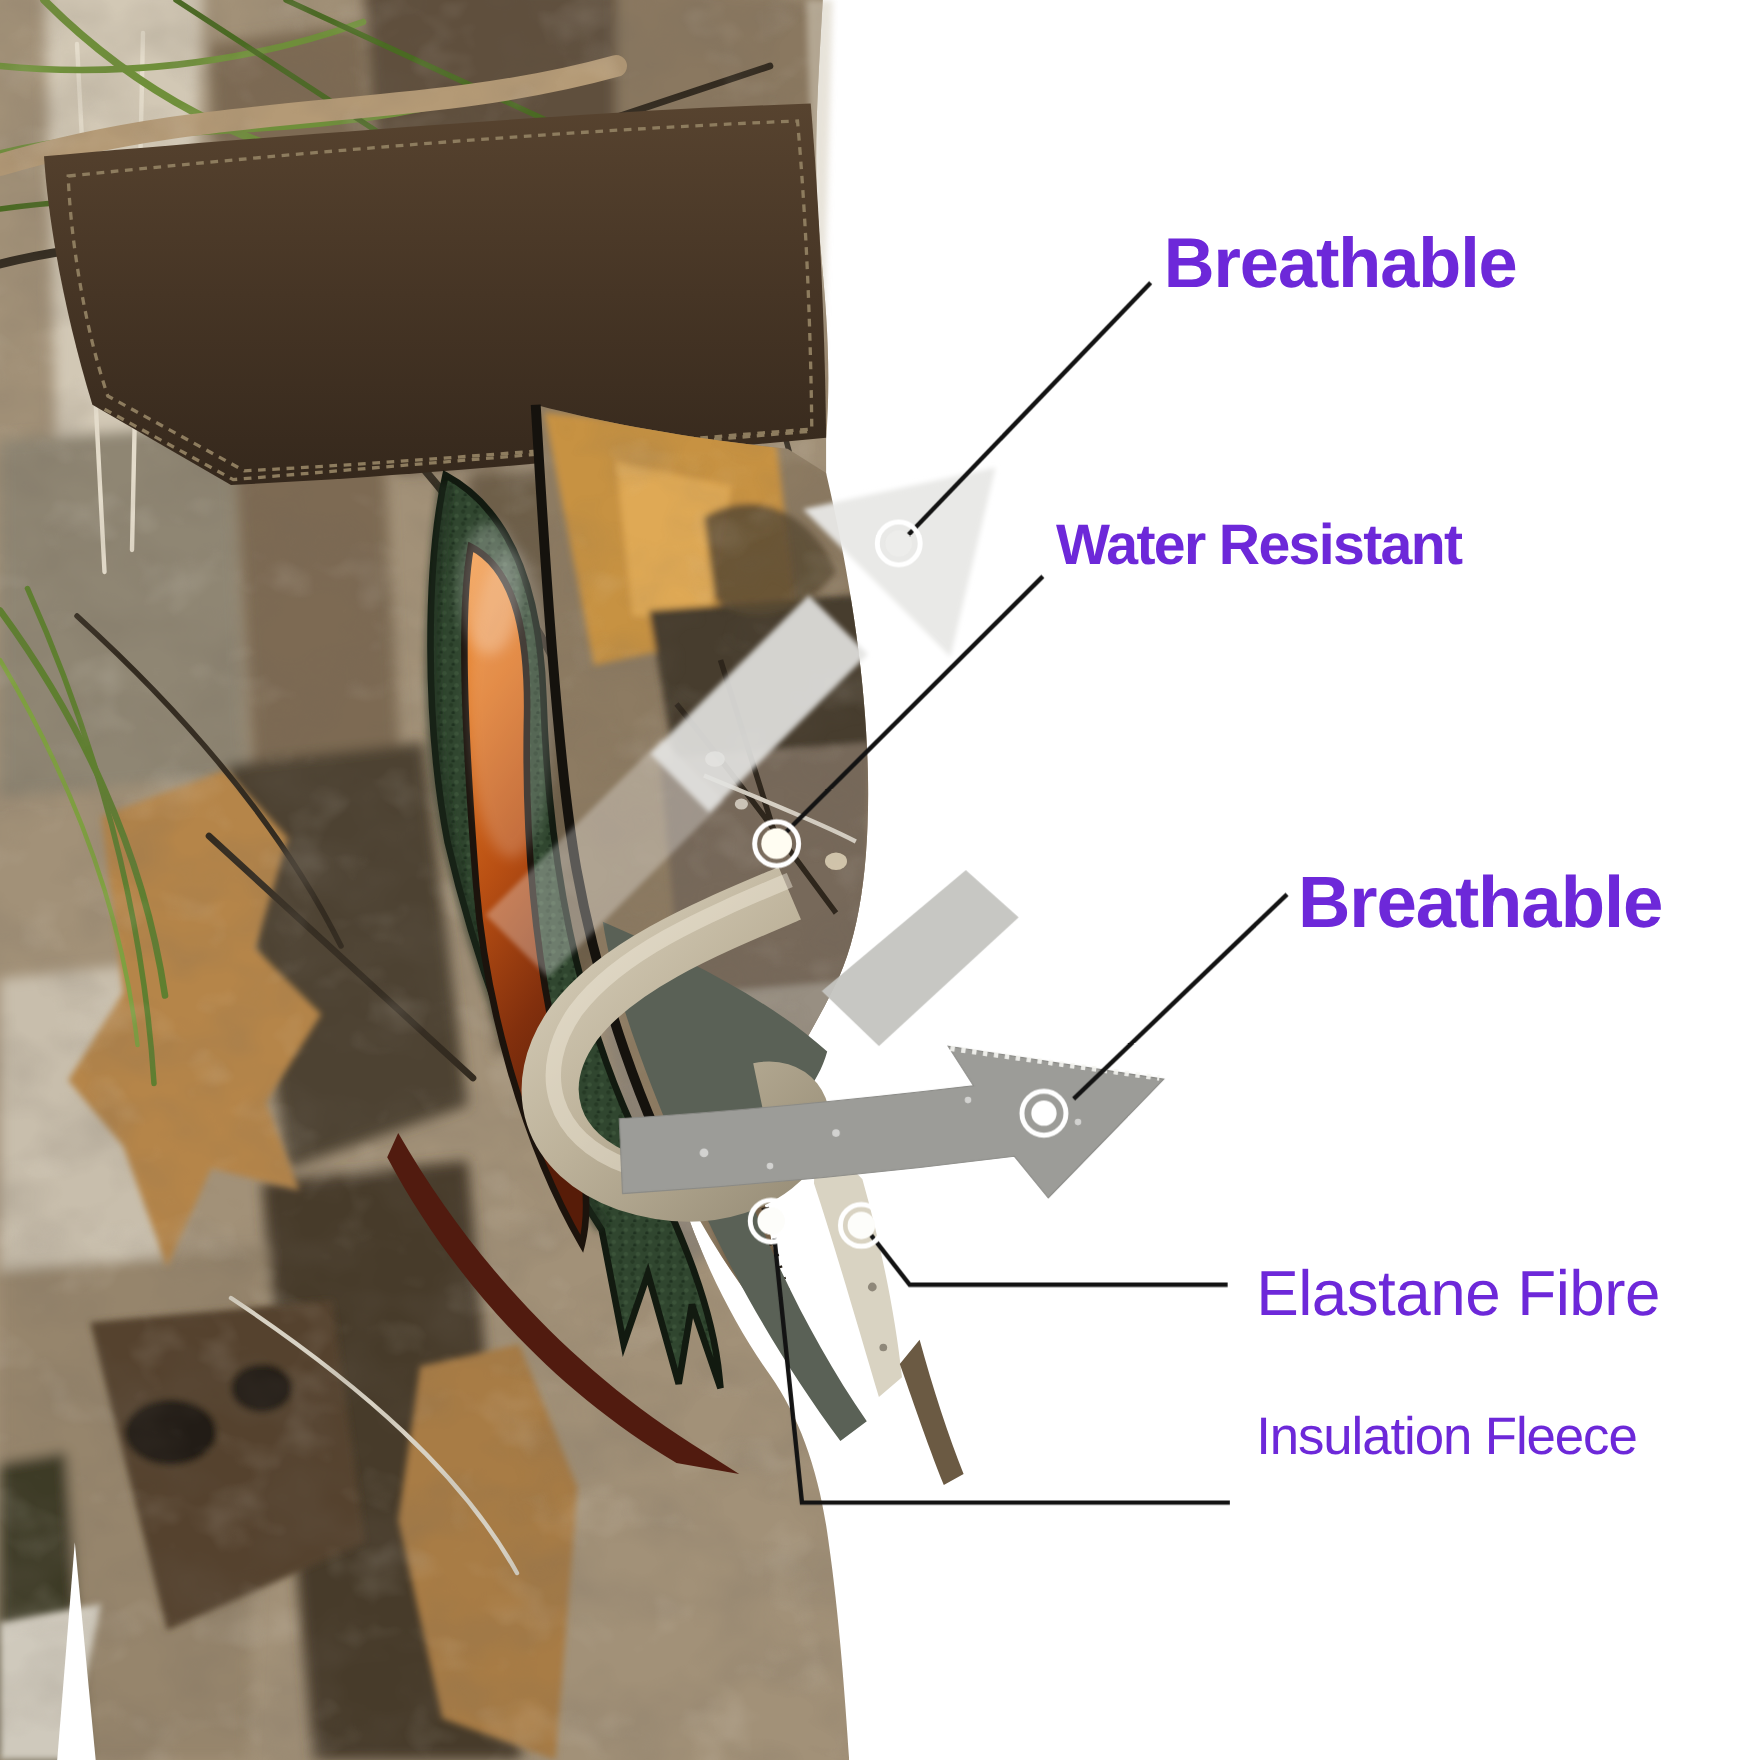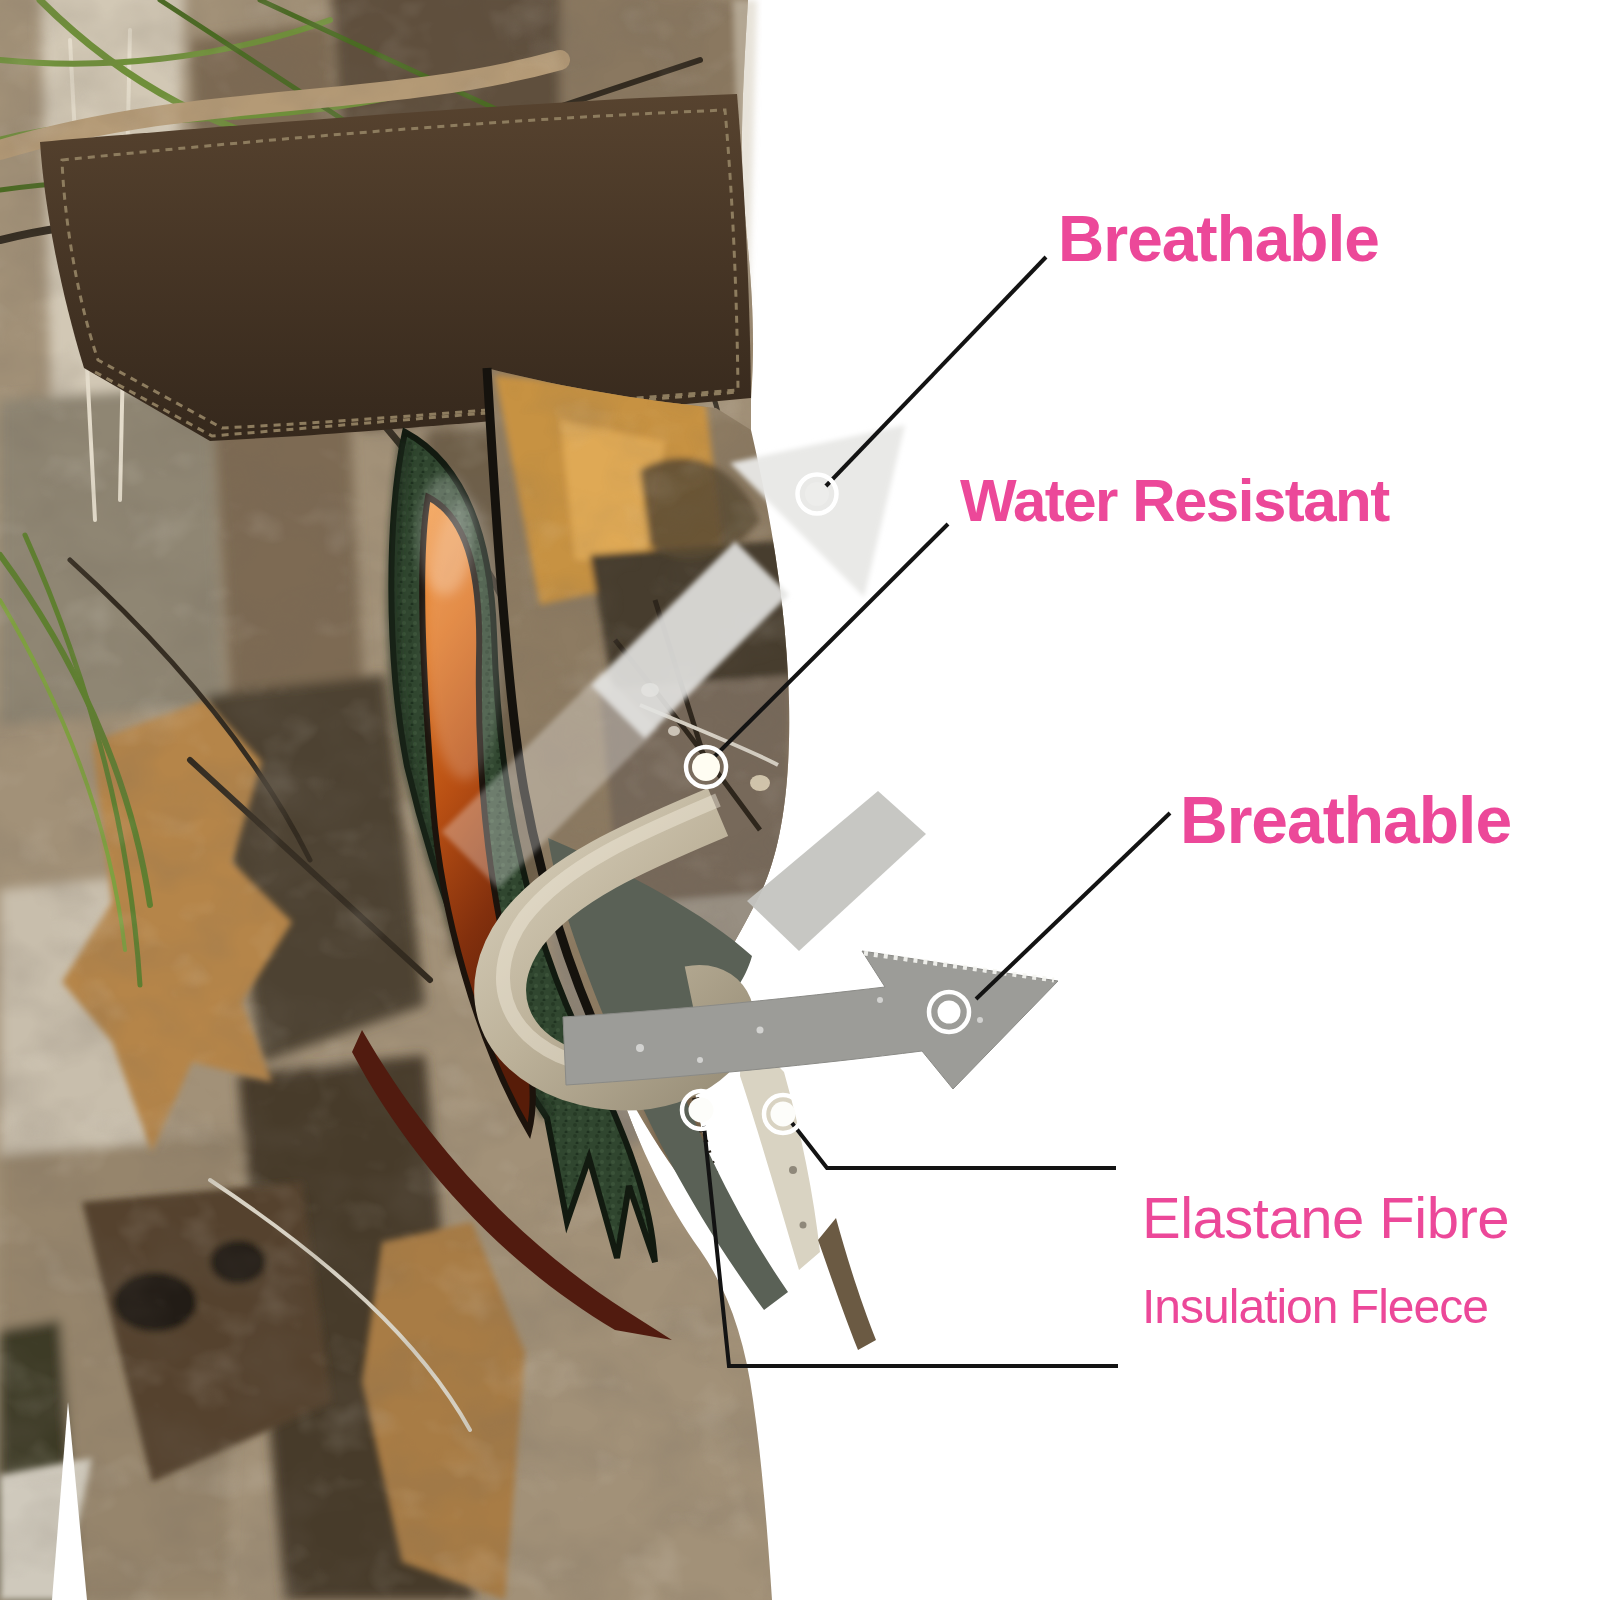--- a/index.html
+++ b/index.html
@@ -1,24 +1,24 @@
 <!DOCTYPE html>
 <html><head>
 <meta charset="utf-8">
 <style>
   html,body{margin:0;padding:0;background:#ffffff;}
   .stage{position:relative;width:1600px;height:1600px;background:#ffffff;overflow:hidden;
          font-family:"Liberation Sans",sans-serif;}
   .stage svg{position:absolute;left:0;top:0;}
-  .lbl{position:absolute;color:#ec4899;white-space:nowrap;line-height:1.05;}
+  .lbl{position:absolute;color:#6d28d9;white-space:nowrap;line-height:1.05;}
   .lbl-bold{font-weight:700;}
   #lbl-breathable{left:1058px;top:206px;font-size:64px;letter-spacing:-1px;}
-  #lbl-water{left:960px;top:469px;font-size:60px;letter-spacing:-1.5px;}
+  #lbl-water{left:960px;top:469px;font-size:52px;letter-spacing:-1.5px;}
   #lbl-windproof{left:1180px;top:786px;font-size:66px;letter-spacing:-1px;}
-  #lbl-elastane{left:1142px;top:1188px;font-size:58px;font-weight:400;letter-spacing:-0.5px;}
+  #lbl-elastane{left:1142px;top:1146px;font-size:58px;font-weight:400;letter-spacing:-0.5px;}
   #lbl-insulation{left:1142px;top:1282px;font-size:48px;font-weight:400;letter-spacing:-1px;}
 </style>
 </head>
 <body>
 
 <div class="stage">
 <svg width="1600" height="1600" viewBox="0 0 1600 1600">
   <defs>
     <clipPath id="clipBody">
       <path d="M0,0 L748,0 C743,85 739,150 745,215 C751,280 756,330 751,400 L751,432

